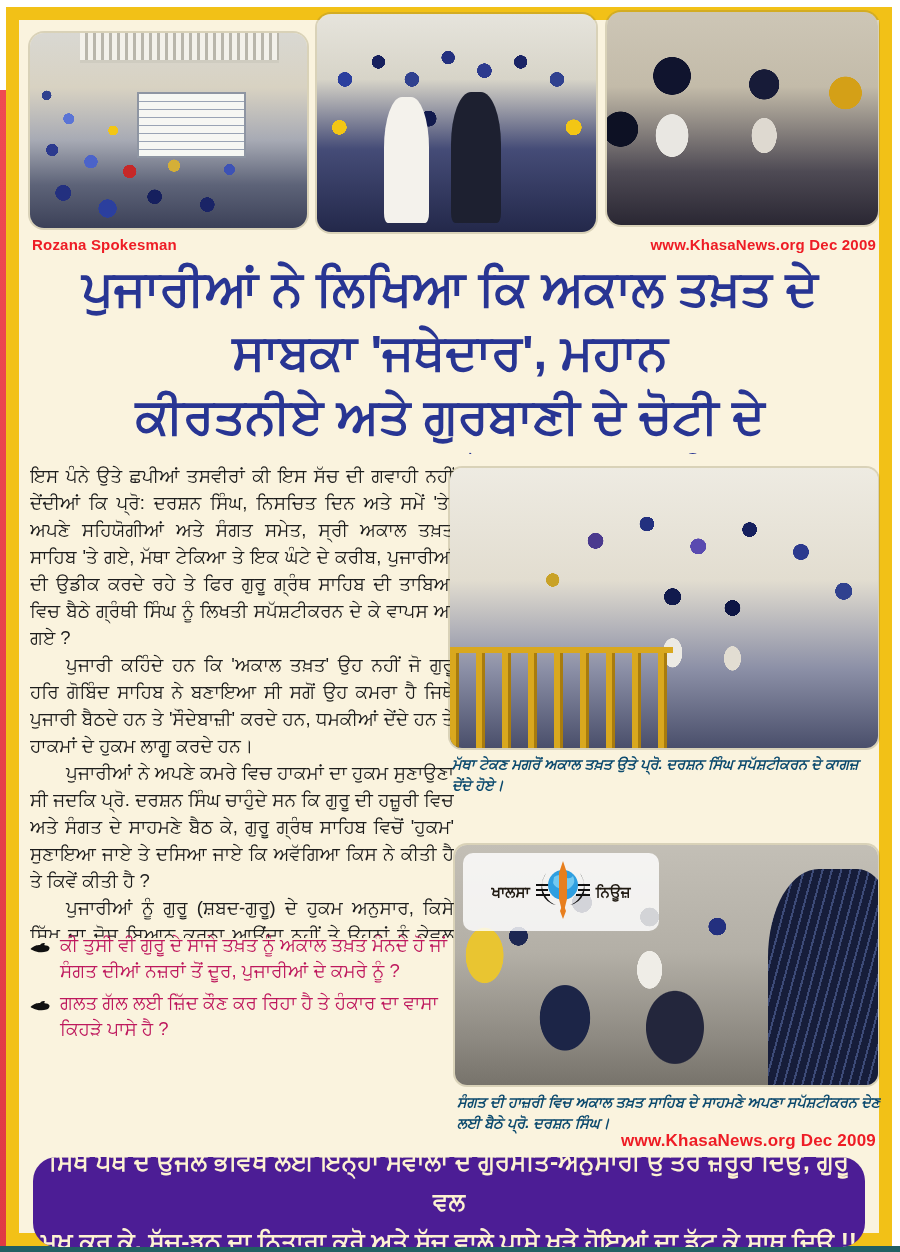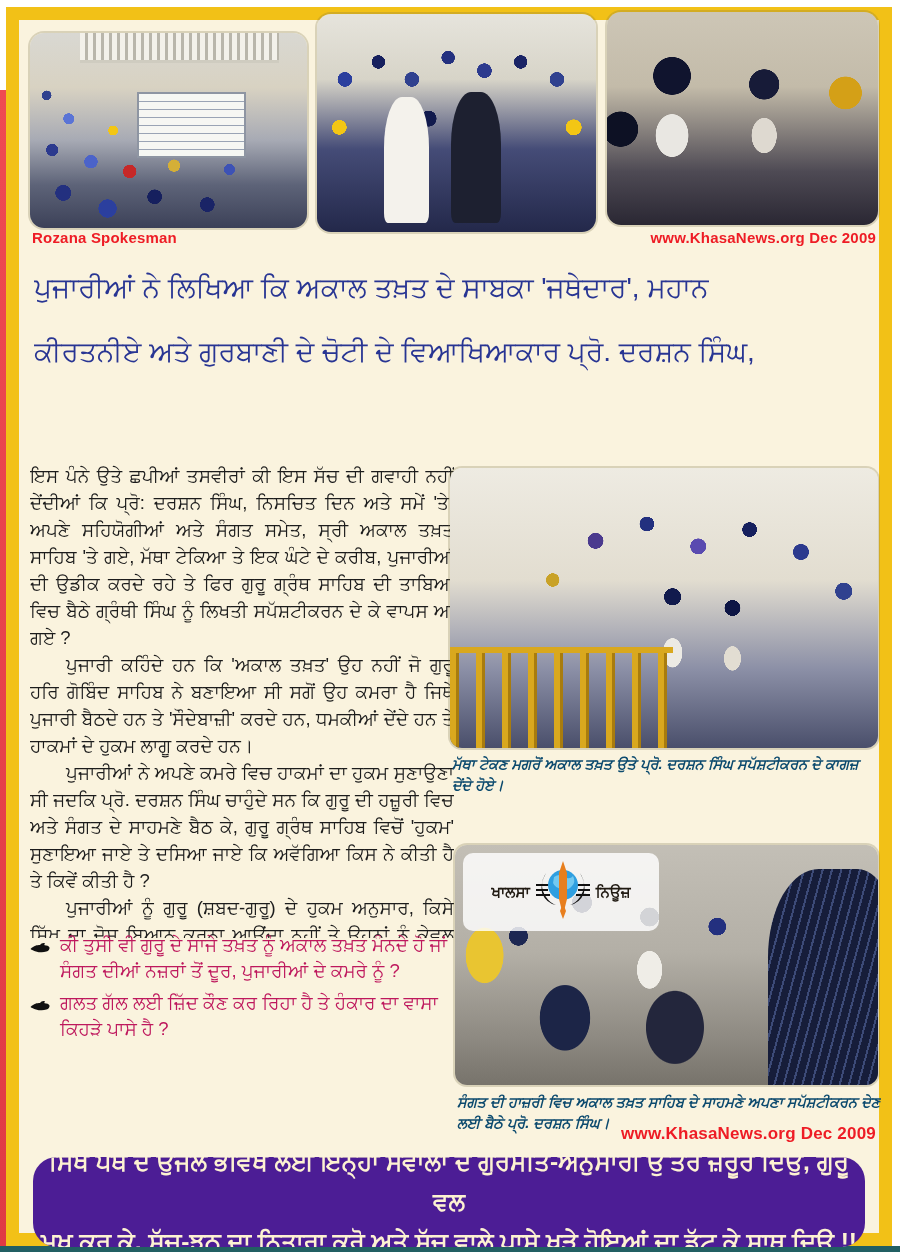--- a/index.html
+++ b/index.html
@@ -78,23 +78,23 @@
     radial-gradient(ellipse 40px 52px at 26% 72%,#1c2547 62%,transparent 64%),
     radial-gradient(ellipse 46px 58px at 52% 76%,#23263c 62%,transparent 64%),
     linear-gradient(180deg,#c3bfb6 0%,#b3afa6 45%,#8e8a82 80%,#77736b 100%);}
   .p-bot .pinstripe{right:-4%;top:10%;width:30%;height:92%;border-radius:40% 30% 0 0;
     background:repeating-linear-gradient(105deg,#161d3a 0 7px,#3c4a77 7px 9px);}
   
   .logo-box{position:absolute;left:8px;top:8px;width:196px;height:78px;background:rgba(255,255,255,.82);
     border-radius:10px;display:flex;align-items:center;justify-content:center;gap:4px;}
   .logo-box .gtxt{font-size:15px;font-weight:bold;color:#201a12;}
   
-  .credit{position:absolute;color:#ee1c25;font-weight:bold;font-size:15px;letter-spacing:.2px;}
-  .headline{position:absolute;left:34px;top:256px;width:832px;height:198px;
-    color:#283593;font-weight:normal;font-size:28px;line-height:64px;overflow:hidden;}
+  .credit{position:absolute;color:#ee1c25;font-weight:bold;font-size:15px;letter-spacing:.2px;margin-top:7px;}
+  .headline{position:absolute;left:34px;top:256px;width:832px;height:198px;text-align:center;
+    color:#283593;font-weight:bold;font-size:49px;line-height:64px;overflow:hidden;}
   .bodycol{position:absolute;left:30px;top:462px;width:424px;height:476px;overflow:hidden;
     font-size:18.5px;line-height:27px;color:#1c1c1c;text-align:justify;}
   .bodycol p{margin:0;text-indent:36px;}
   .bodycol p:first-child{text-indent:0;}
   .q-block{position:absolute;left:30px;top:932px;width:424px;height:214px;overflow:hidden;}
   .q-head{text-align:center;font-size:35px;font-weight:800;color:#0d0d0d;margin:0 0 10px 0;letter-spacing:1px;}
   .q-item{display:flex;gap:8px;font-size:18.5px;line-height:26px;color:#be185d;margin-bottom:6px;}
   .q-item .hand{flex:0 0 22px;padding-top:5px;}
   .caption{position:absolute;font-style:italic;font-weight:bold;font-size:14.5px;line-height:21px;color:#0c4a6e;}
   .banner{position:absolute;left:33px;top:1157px;width:832px;height:90px;background:#4c1d95;border-radius:24px;

